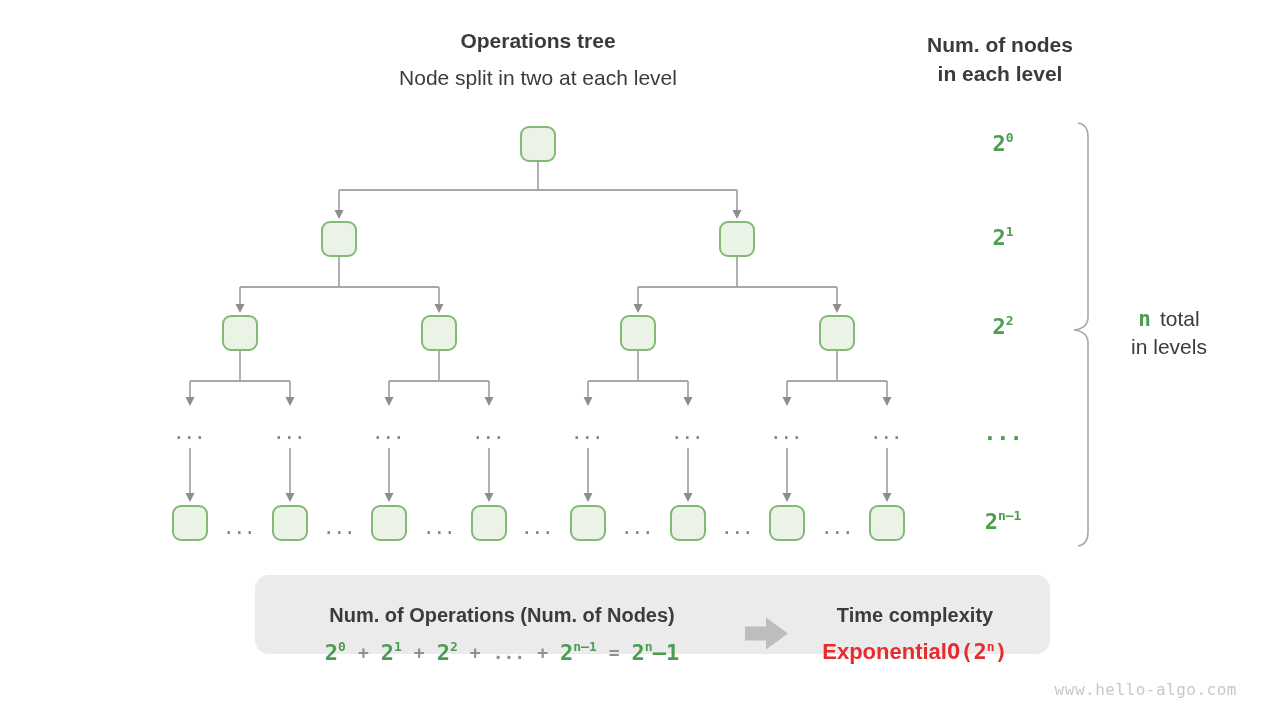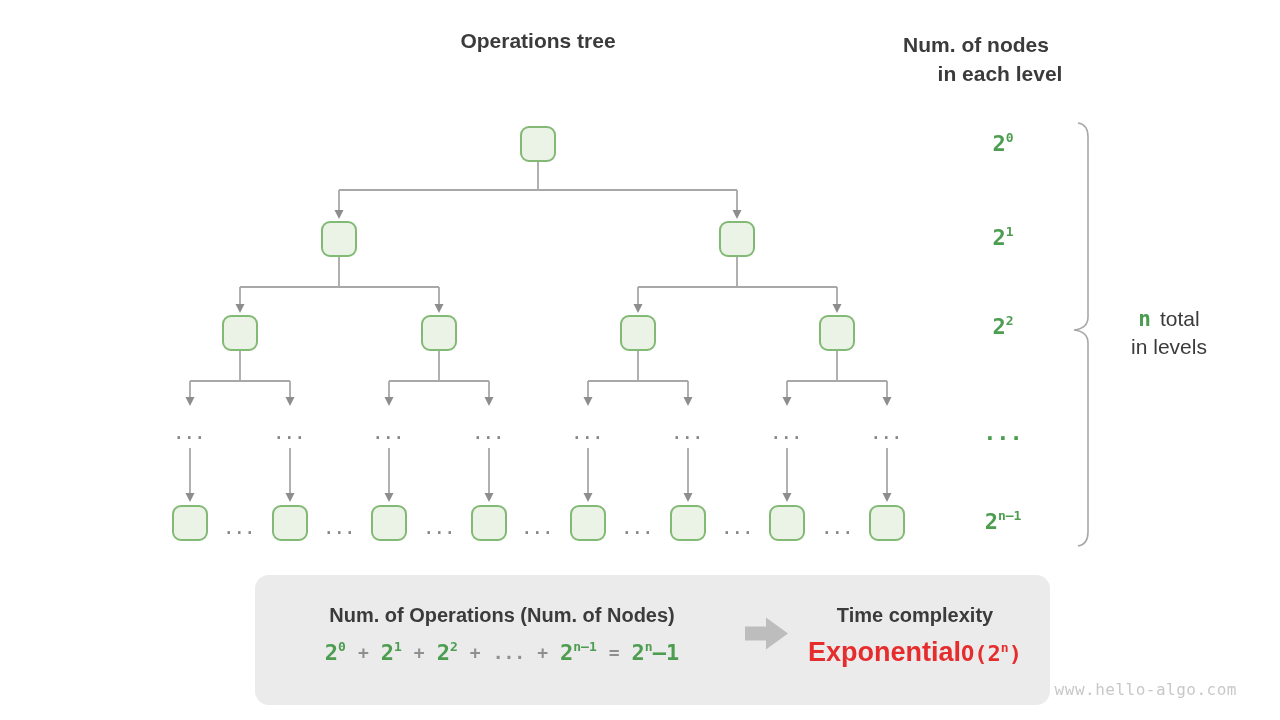--- a/index.html
+++ b/index.html
@@ -32,36 +32,37 @@
 
   .box{background:var(--box_bg,#ebebeb);border-radius:14px;}
   .box-title{font-weight:700;font-size:20px;color:var(--dark,#3b3b3b);}
 
   #formula{display:flex;gap:12px;align-items:baseline;}
   .tok{font-family:"DejaVu Sans Mono",monospace;font-weight:700;}
   .tok sup{font-size:13px;}
   .tok-green{color:var(--green,#4d9d50);font-size:22px;}
   .tok-gray{color:#8f8f8f;font-size:18px;}
 
-  .result-label{font-weight:700;font-size:27px;color:var(--red,#e62c2c);}
+  .result-label{font-weight:700;font-size:22px;color:var(--red,#e62c2c);}
   .result-notation{font-family:"DejaVu Sans Mono",monospace;font-weight:700;font-size:22px;
                    color:var(--red,#e62c2c);}
   .result-notation sup{font-size:13px;}
 
   .watermark{font-family:"DejaVu Sans Mono",monospace;font-size:16px;
              color:var(--watermark,#c8c8c8);letter-spacing:0.5px;}
 </style>
 </head>
 <body>
 
 <div class="canvas">
 
   <div class="abs center title" style="left:538px;top:41px">Operations tree</div>
+  <div class="abs center subtitle" style="left:538px;top:78px">Node split in two at each level</div>
 
-  <div class="abs center title" style="left:976px;top:45px">Num. of nodes</div>
+  <div class="abs center title" style="left:1000px;top:45px">Num. of nodes</div>
   <div class="abs center title" style="left:1000px;top:74px">in each level</div>
 
   <svg id="tree-svg" class="layer" width="1280" height="720">
       <path d="M538 162 V 190 M339 190 H 737" class="connector"></path>
       <line x1="339" y1="190" x2="339" y2="212" class="connector"></line>
       <polygon points="334.5,210 343.5,210 339,219" class="arrowhead"></polygon>
       <line x1="737" y1="190" x2="737" y2="212" class="connector"></line>
       <polygon points="732.5,210 741.5,210 737,219" class="arrowhead"></polygon>
       <path d="M339 257 V 287 M240 287 H 439" class="connector"></path>
       <line x1="240" y1="287" x2="240" y2="306" class="connector"></line>
@@ -154,21 +155,21 @@
 
   <svg class="layer" width="1280" height="720">
     <path class="brace" d="M1078 123 C1085 124 1088 129 1088 137 L1088 317 C1088 325 1083 329 1074 330 C1083 331 1088 335 1088 343 L1088 532 C1088 540 1085 545 1078 546"></path>
   </svg>
 
   <div class="abs center note-line" style="left:1169px;top:319px">
     <span class="note-n">n</span><span class="note-rest">total</span>
   </div>
   <div class="abs center note-line" style="left:1169px;top:347px">in levels</div>
 
-  <div class="abs box" style="left:255px;top:575px;width:795px;height:130px">
+  <div class="abs box" style="left:255px;top:575px;width:795px;height:79px">
     <div class="abs center box-title" style="left:247px;top:40px">Num. of Operations (Num. of Nodes)</div>
     <div id="formula" class="abs center" style="left:247px;top:77px">
         <span class="tok tok-green">2<sup>0</sup></span>
         <span class="tok tok-gray">+</span>
         <span class="tok tok-green">2<sup>1</sup></span>
         <span class="tok tok-gray">+</span>
         <span class="tok tok-green">2<sup>2</sup></span>
         <span class="tok tok-gray">+</span>
         <span class="tok tok-gray">...</span>
         <span class="tok tok-gray">+</span>

